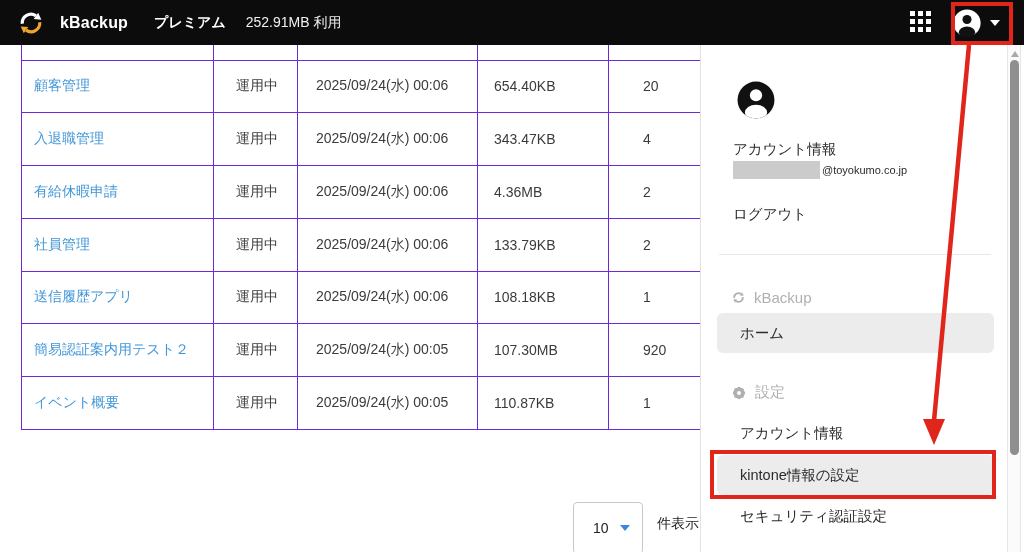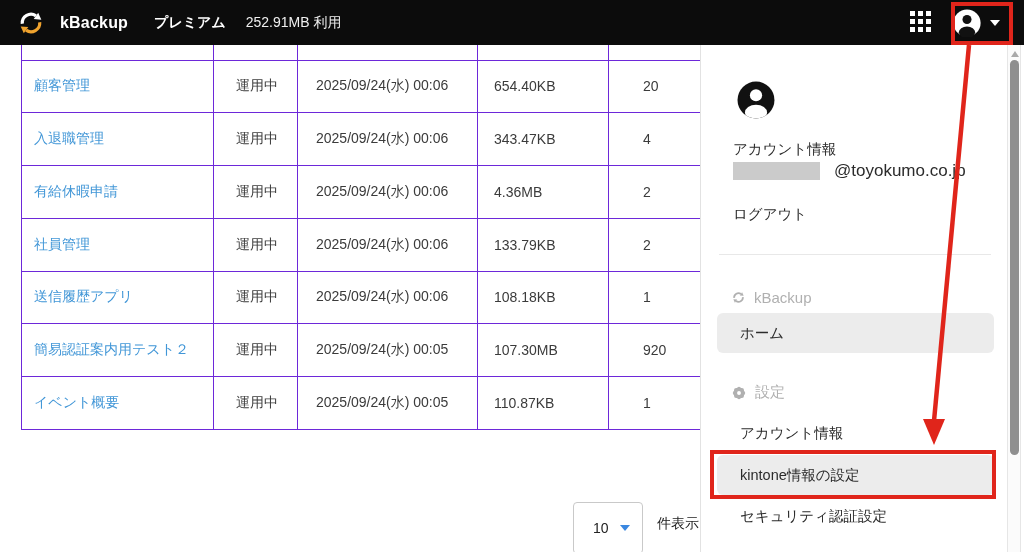--- a/index.html
+++ b/index.html
@@ -42,21 +42,21 @@
     border-right:5px solid transparent; border-top:6px solid #3a87e0; margin-left:11px; }
   .page-size-label { position:absolute; left:657px; top:515px; font-size:14px; color:#222; z-index:1; }
 
   
   .panel { position:absolute; left:700px; top:45px; width:324px; height:507px;
     background:#fff; border-left:1px solid #e2e2e2; z-index:5; }
   .panel-avatar { position:absolute; left:36px; top:36px; }
   .company { position:absolute; left:32px; top:95px; font-size:14.5px; color:#2b2b2b; }
   .email-row { position:absolute; left:32px; top:116px; display:flex; align-items:center; }
   .redaction { width:87px; height:18px; background:#cbcbcb; }
-  .email-domain { font-size:17px; color:#2b2b2b; margin-left:14px; }
+  .email-domain { font-size:11px; color:#2b2b2b; margin-left:2px; }
   .logout { position:absolute; left:32px; top:160px; font-size:14.5px; color:#2b2b2b; cursor:pointer; }
   .panel-divider { position:absolute; left:18px; top:209px; width:272px; height:1px; background:#e8e8e8; }
   .section-head { position:absolute; display:flex; align-items:center; gap:8px;
     color:#b0b0b0; font-size:15px; }
   .section-kbackup { left:30px; top:244px; }
   .section-settings { left:30px; top:338px; }
   .menu-item { position:absolute; left:16px; width:277px; height:40px; border-radius:6px;
     display:flex; align-items:center; padding-left:23px; font-size:14.5px; color:#2b2b2b;
     cursor:pointer; }
   .menu-item.active { background:#ececec; }

